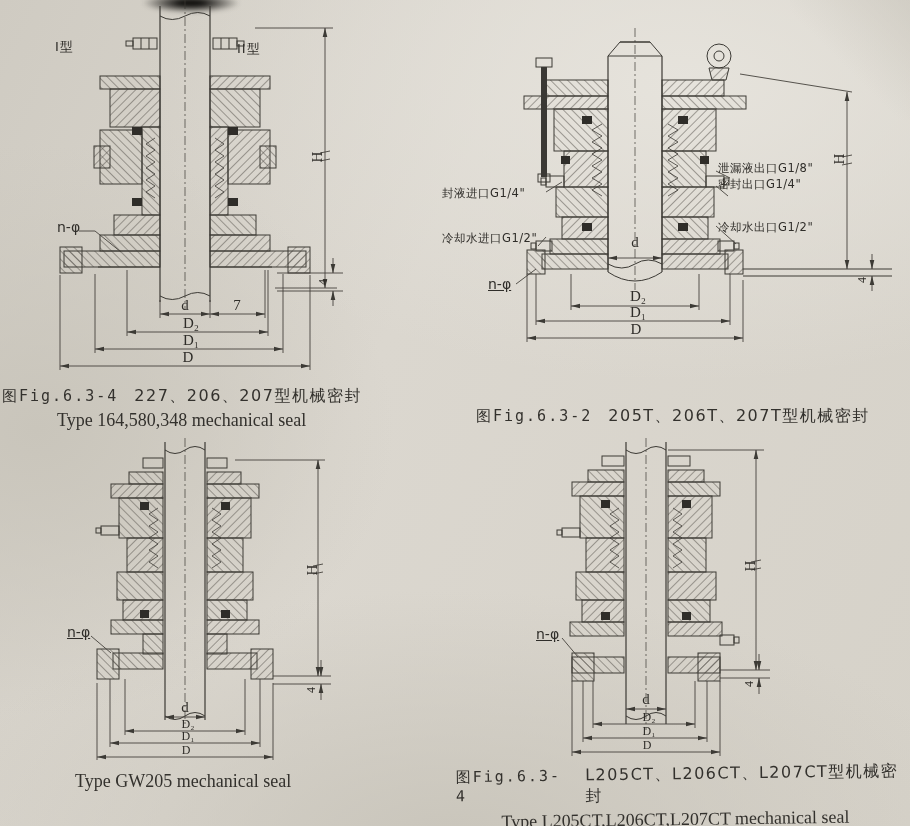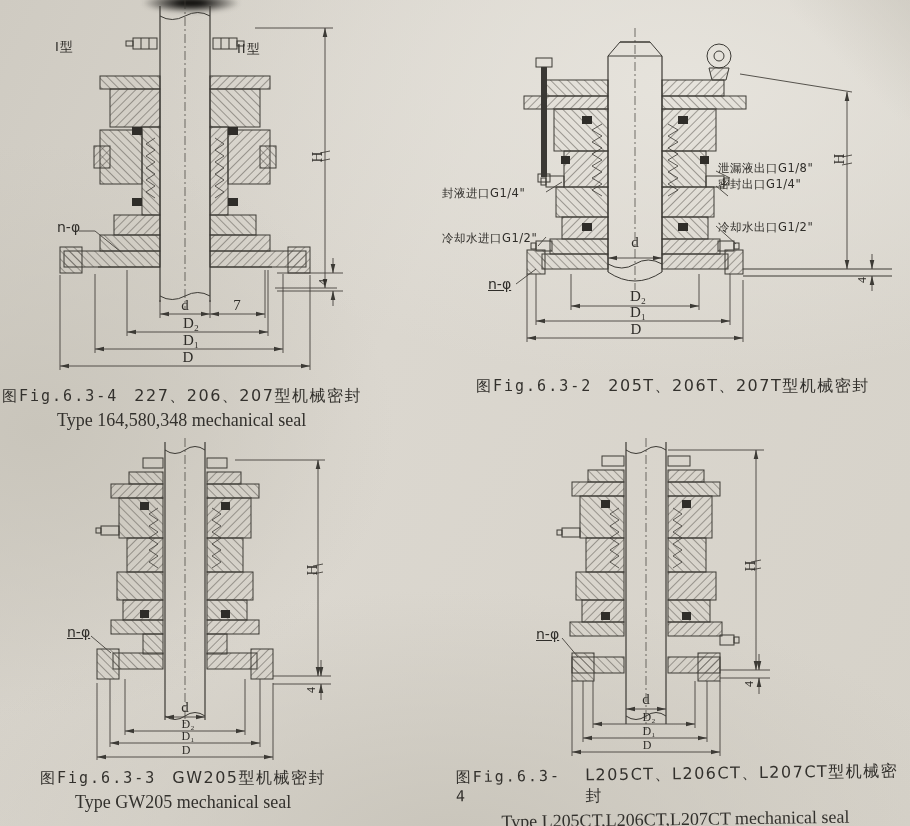--- a/index.html
+++ b/index.html
@@ -356,32 +356,28 @@
   </div>
 
   <div class="caption" style="left:2px;top:386px;width:440px">
     <div class="cap-line1">
       <span class="fig-no">图Fig.6.3-4</span>
       <span class="title-zh">227、206、207型机械密封</span>
     </div>
     <div class="cap-en" style="padding-left:55px">Type 164,580,348 mechanical seal</div>
   </div>
 
-  <div class="caption" style="left:476px;top:376px;width:434px">
+  <div class="caption" style="left:476px;top:406px;width:434px">
     <div class="cap-line1">
       <span class="fig-no">图Fig.6.3-2</span>
       <span class="title-zh">205T、206T、207T型机械密封</span>
     </div>
   </div>
 
   <div class="caption" style="left:40px;top:768px;width:360px">
-    <div class="cap-line1">
-      <span class="fig-no">图Fig.6.3-3</span>
-      <span class="title-zh">GW205型机械密封</span>
-    </div>
     <div class="cap-en" style="padding-left:35px">Type GW205 mechanical seal</div>
   </div>
 
   <div class="caption" style="left:456px;top:764px;width:452px;transform:rotate(-0.8deg)">
     <div class="cap-line1">
       <span class="fig-no">图Fig.6.3-4</span>
       <span class="title-zh">L205CT、L206CT、L207CT型机械密封</span>
     </div>
     <div class="cap-en" style="padding-left:45px">Type L205CT,L206CT,L207CT mechanical seal</div>
   </div>

